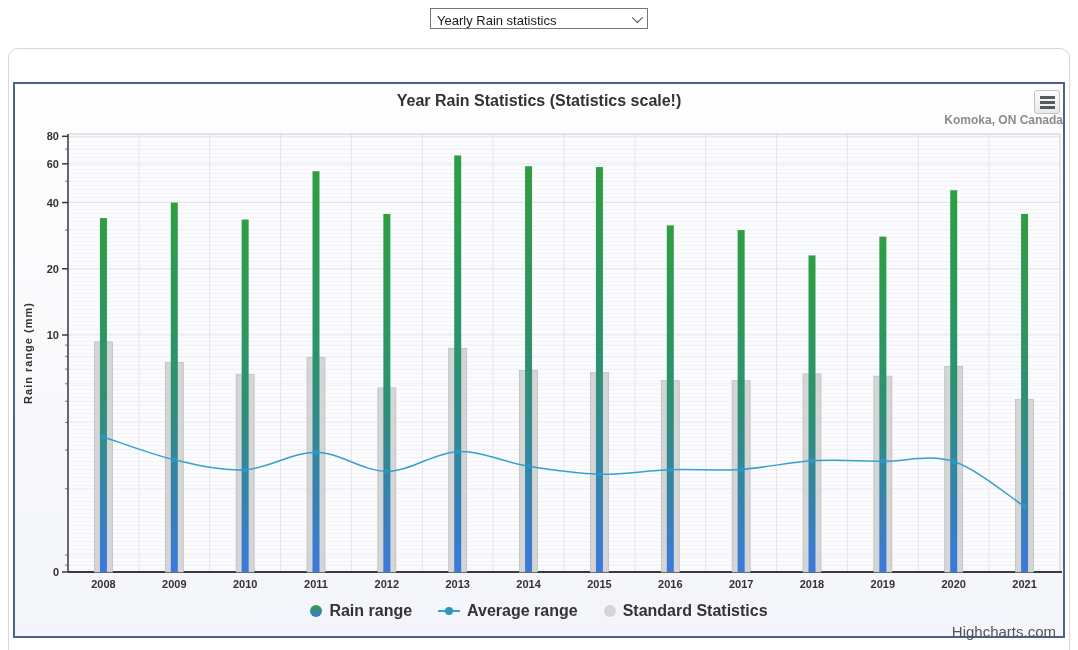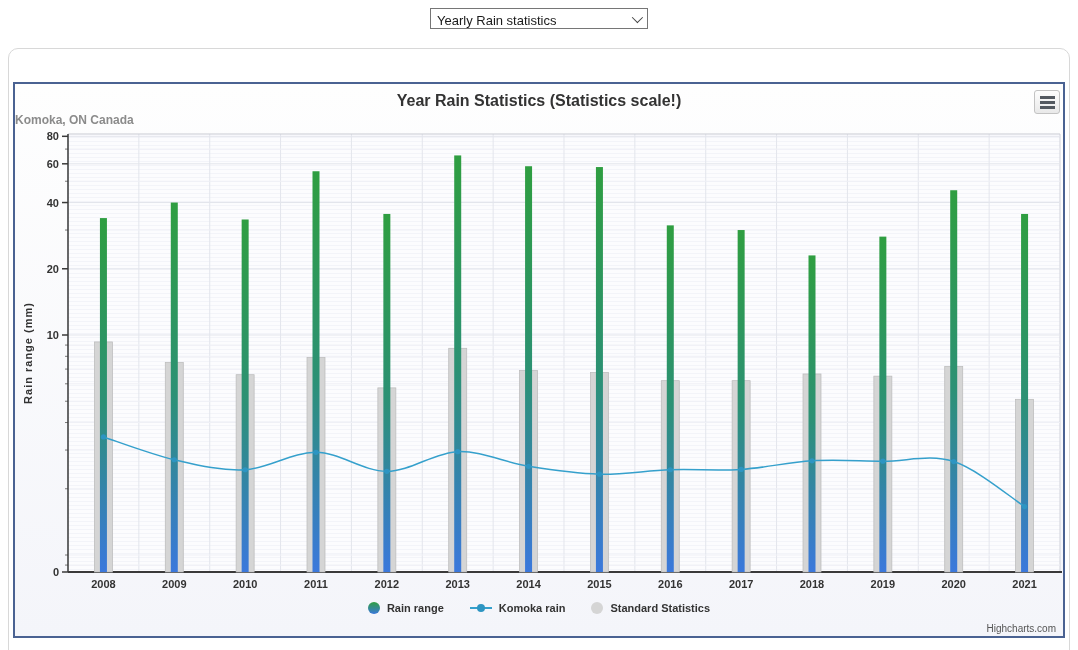--- a/index.html
+++ b/index.html
@@ -26,48 +26,48 @@
   }
 
   
   .chart {
     position:absolute; left:4px; top:33px; width:1052px; height:556px;
     border:2px solid #4a6292;
     background:linear-gradient(180deg,#fefefe 0%,#f4f5fa 100%);
   }
   .chart-title    { position:absolute; top:8px;  left:0; width:100%; text-align:center;
                     font-size:16px; font-weight:bold; color:#333333; }
-  .chart-subtitle { position:absolute; top:29px; left:0; width:100%; text-align:left;
+  .chart-subtitle { position:absolute; top:29px; left:0; width:100%; text-align:right;
                     font-size:12px; font-weight:bold; color:#8b8b8b; }
 
   .menu-btn {
     position:absolute; top:6px; right:3px; width:26px; height:24px;
     background:linear-gradient(#fdfdfd,#e9e9e9); border:1px solid #c3c3c3; border-radius:3px;
     display:flex; flex-direction:column; align-items:center; justify-content:center; gap:2px;
     cursor:pointer;
   }
   .menu-btn .bar { width:15px; height:3px; background:#545a61; }
 
   .plot-bg {
     position:absolute; left:53px; top:50px; width:992px; height:438px;
     background:repeating-linear-gradient(180deg,
        #fcfcfe 0px, #fcfcfe 3px, #f3f4f9 3px, #f3f4f9 4px);
   }
   svg.plot { position:absolute; left:0; top:0; }
 
   .legend { position:absolute; left:0; top:518px; width:100%;
             display:flex; justify-content:center; align-items:center; gap:26px; }
   .legend-item { display:flex; align-items:center; gap:7px;
-                 font-size:11px; font-weight:bold; color:#333; cursor:pointer; }
+                 font-size:16px; font-weight:bold; color:#333; cursor:pointer; }
   .lg-dot  { width:12px; height:12px; border-radius:50%; }
   .lg-line { position:relative; width:22px; height:12px; }
   .lg-line .ln { position:absolute; left:0; top:5px; width:22px; height:2px; background:#35a0cc; }
   .lg-line .dt { position:absolute; left:7px; top:2px; width:8px; height:8px; border-radius:50%; background:#2d95c2; }
 
-  .credit { position:absolute; right:7px; top:539px; font-size:10px; color:#555; cursor:pointer; }
+  .credit { position:absolute; right:7px; top:539px; font-size:15px; color:#555; cursor:pointer; }
 </style>
 </head>
 <body>
 
 <div class="toolbar">
   <div class="select-box" role="combobox">
     <span>Yearly Rain statistics</span>
     <span class="chev"></span>
   </div>
 </div>
@@ -230,21 +230,21 @@
     <div class="legend" id="legend">
         <div class="legend-item">
           <span class="lg-dot" style="background: linear-gradient(rgb(47, 158, 65), rgb(59, 120, 220));"></span>
           <span>Rain range</span>
         </div>
         <div class="legend-item">
           <span class="lg-line">
             <span class="ln"></span>
             <span class="dt"></span>
           </span>
-          <span>Komoka rain</span>
+          <span>Average range</span>
         </div>
         <div class="legend-item">
           <span class="lg-dot" style="background: rgb(213, 213, 213);"></span>
           <span>Standard Statistics</span>
         </div>
       </div>
 
     <div class="credit">Highcharts.com</div>
   </div>
 </div>

